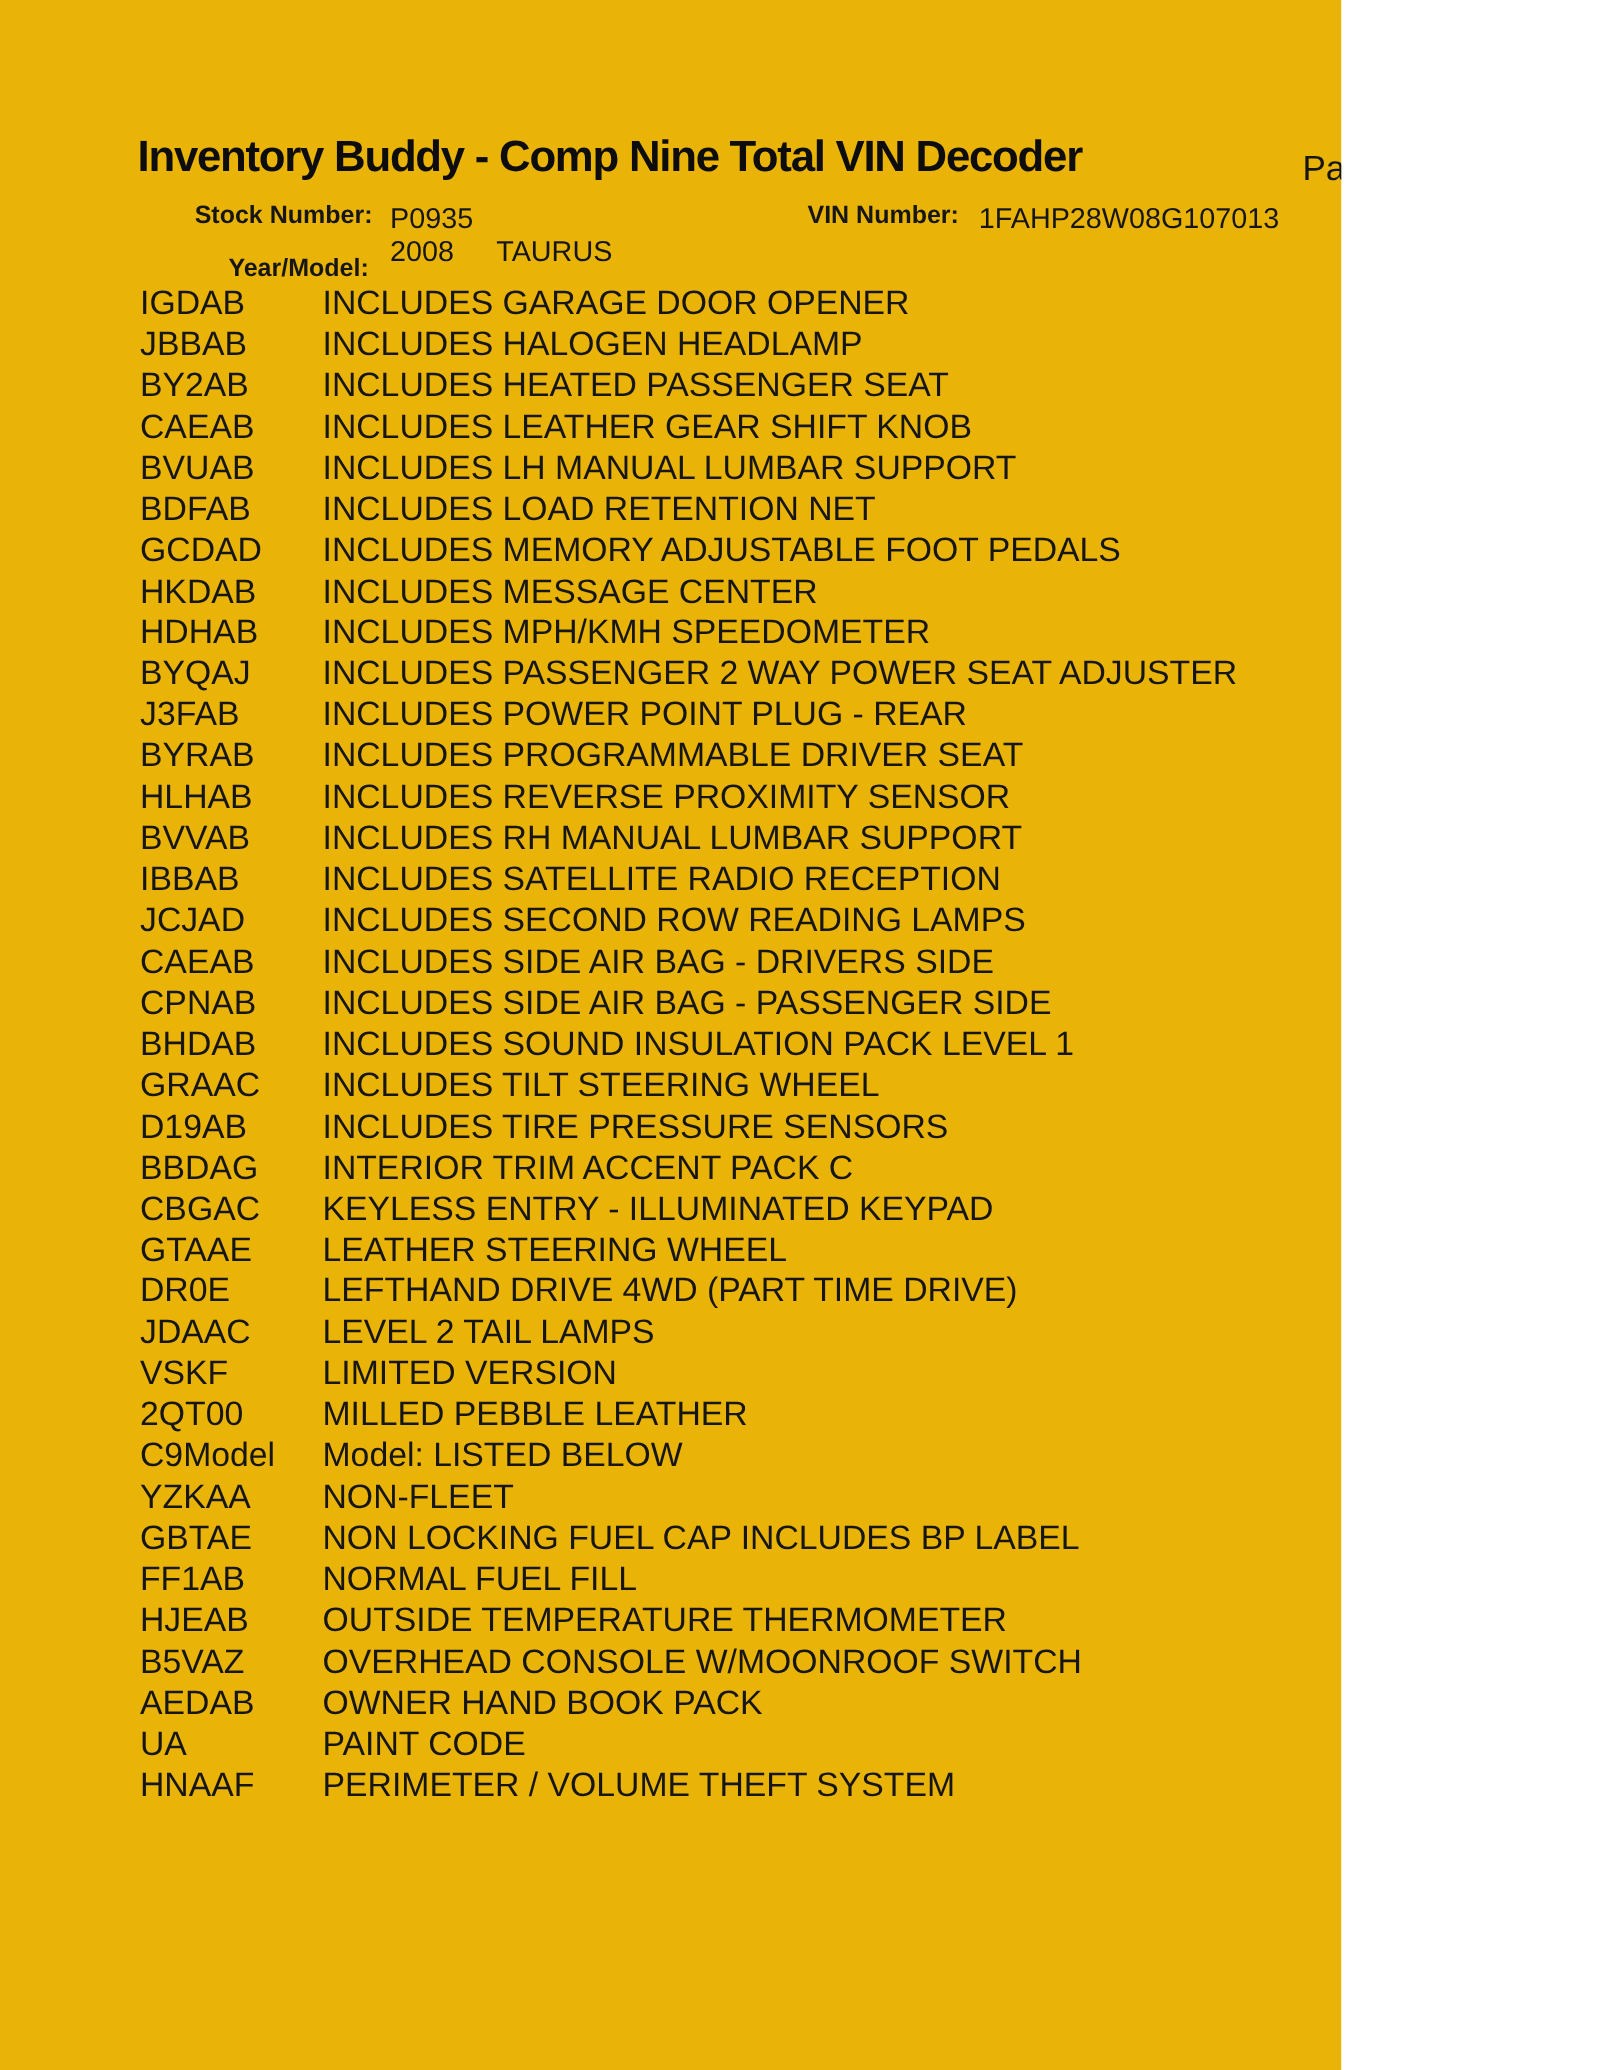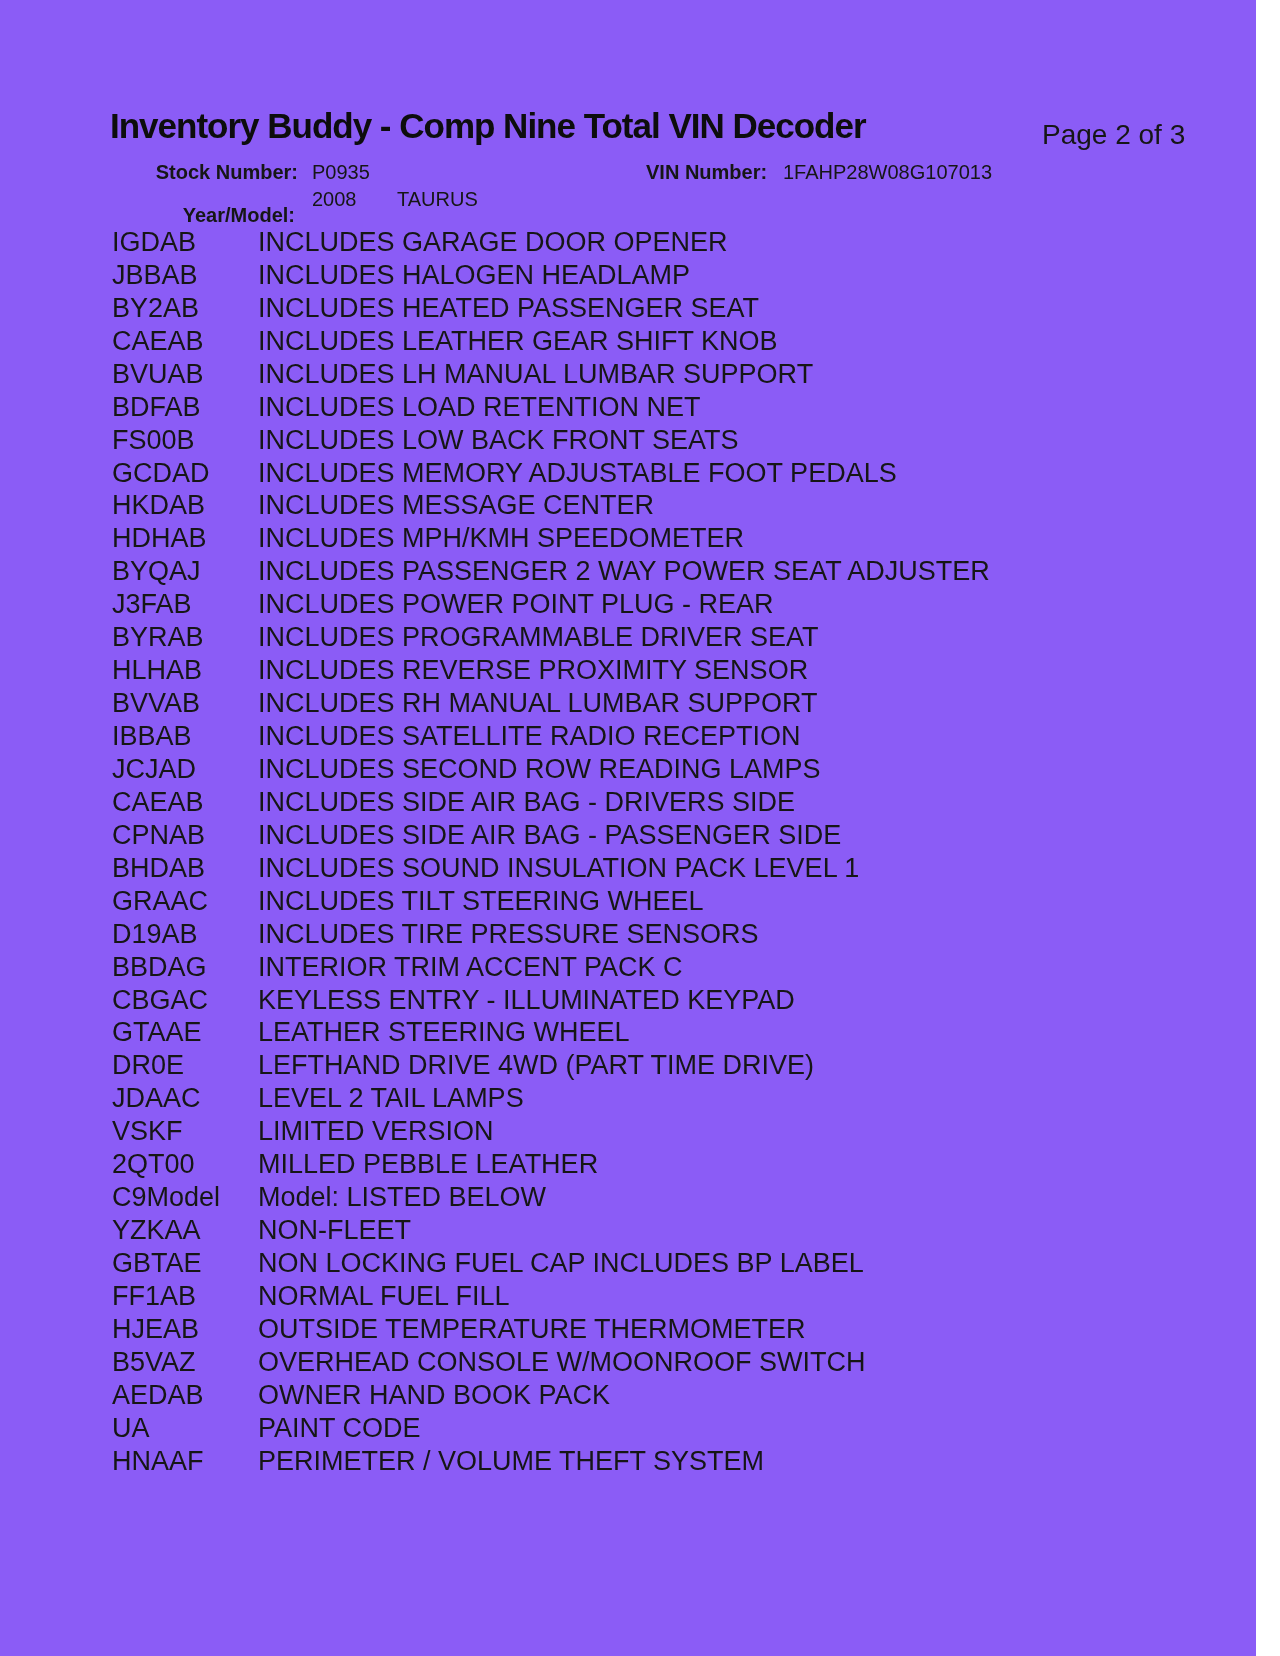--- a/index.html
+++ b/index.html
@@ -2,23 +2,23 @@
 <html><head>
 <meta charset="utf-8">
 <style>
   html, body {
     margin: 0;
     padding: 0;
     background: #ffffff;
   }
   .page {
     position: relative;
-    width: 1256px;
+    width: 1073px;
     height: 1656px;
-    background: #8b5cf6;
+    background: #eab308;
     font-family: "Liberation Sans", sans-serif;
     color: #161616;
     overflow: hidden;
   }
   .title {
     position: absolute;
     left: 110px;
     top: 106px;
     font-size: 35px;
     font-weight: bold;
@@ -35,21 +35,21 @@
     white-space: nowrap;
   }
   .hdr-label {
     position: absolute;
     font-size: 20px;
     font-weight: bold;
     white-space: nowrap;
   }
   .hdr-value {
     position: absolute;
-    font-size: 20px;
+    font-size: 23px;
     font-weight: normal;
     white-space: nowrap;
   }
   .lbl-right {
     text-align: right;
   }
   .row-a { top: 161px; }
   .row-b { top: 188px; }
 
   .options-list {
@@ -117,24 +117,20 @@
       <div class="option-row">
         <div class="option-code">BVUAB</div>
         <div class="option-desc">INCLUDES LH MANUAL LUMBAR SUPPORT</div>
       </div>
 
       <div class="option-row">
         <div class="option-code">BDFAB</div>
         <div class="option-desc">INCLUDES LOAD RETENTION NET</div>
       </div>
 
-      <div class="option-row">
-        <div class="option-code">FS00B</div>
-        <div class="option-desc">INCLUDES LOW BACK FRONT SEATS</div>
-      </div>
 
       <div class="option-row">
         <div class="option-code">GCDAD</div>
         <div class="option-desc">INCLUDES MEMORY ADJUSTABLE FOOT PEDALS</div>
       </div>
 
       <div class="option-row">
         <div class="option-code">HKDAB</div>
         <div class="option-desc">INCLUDES MESSAGE CENTER</div>
       </div>

